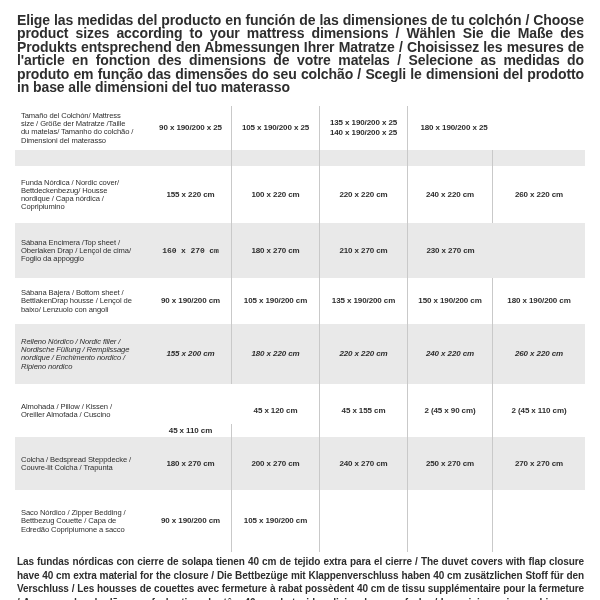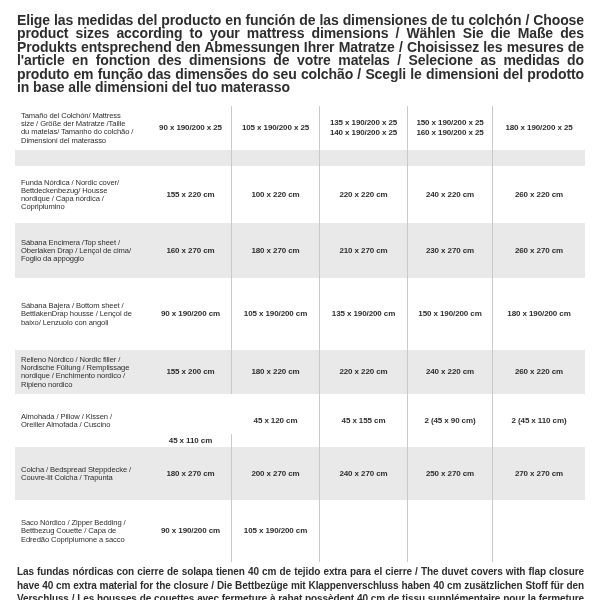--- a/index.html
+++ b/index.html
@@ -75,57 +75,54 @@
 
 <p class="intro">Elige las medidas del producto en función de las dimensiones de tu colchón / Choose product sizes according to your mattress dimensions / Wählen Sie die Maße des Produkts entsprechend den Abmessungen Ihrer Matratze / Choisissez les mesures de l'article en fonction des dimensions de votre matelas / Selecione as medidas do produto em função das dimensões do seu colchão / Scegli le dimensioni del prodotto in base alle dimensioni del tuo materasso</p>
 
 <div class="size-table" id="table-root">
     <div class="trow header" style="height: 44px;">
     <div class="label-cell">Tamaño del Colchón/ Mattress size / Größe der Matratze /Taille du matelas/ Tamanho do colchão / Dimensioni del materasso</div>
   <div class="val-cell" style="width: 82px;">90 x 190/200 x 25</div>
       <div class="val-cell" style="width: 88px;">105 x 190/200 x 25</div>
       <div class="val-cell" style="width: 88px; text-align: center;">135 x 190/200 x 25
 140 x 190/200 x 25</div>
-      <div class="val-cell" style="width: 85px;">150 x 190/200 x 25
-160 x 190/200 x 25</div>
       <div class="val-cell" style="width: 92px;">180 x 190/200 x 25</div>
     </div>
     <div class="trow spacer" style="height: 16px;">
     <div class="label-cell"></div>
   <div class="val-cell" style="width: 82px;"></div>
       <div class="val-cell" style="width: 88px;"></div>
       <div class="val-cell" style="width: 88px;"></div>
       <div class="val-cell" style="width: 85px;"></div>
       <div class="val-cell" style="width: 92px;"></div>
     </div>
     <div class="trow" style="height: 57px;">
     <div class="label-cell">Funda Nórdica /  Nordic cover/ Bettdeckenbezug/ Housse nordique  / Capa nórdica / Copripiumino</div>
   <div class="val-cell" style="width: 82px;">155 x 220 cm</div>
       <div class="val-cell" style="width: 88px;">100 x 220 cm</div>
       <div class="val-cell" style="width: 88px;">220 x 220 cm</div>
       <div class="val-cell" style="width: 85px;">240 x 220 cm</div>
       <div class="val-cell" style="width: 92px;">260 x 220 cm</div>
     </div>
     <div class="trow alt" style="height: 55px;">
     <div class="label-cell">Sábana Encimera /Top sheet / Oberlaken Drap / Lençol de cima/ Foglio da appoggio</div>
-  <div class="val-cell" style="width: 82px;">160 x 270 cm</div>
+  <div class="val-cell" style="width: 82px; font-family: Liberation Mono, monospace;">160 x 270 cm</div>
       <div class="val-cell" style="width: 88px;">180 x 270 cm</div>
       <div class="val-cell" style="width: 88px; text-align: right;">210 x 270 cm</div>
       <div class="val-cell" style="width: 85px;">230 x 270 cm</div>
-      <div class="val-cell" style="width: 92px;">260 x 270 cm</div>
     </div>
-    <div class="trow" style="height: 72px;">
+    <div class="trow" style="height: 46px;">
     <div class="label-cell">Sábana Bajera / Bottom sheet / BettlakenDrap housse / Lençol de baixo/ Lenzuolo con angoli</div>
   <div class="val-cell" style="width: 82px;">90 x 190/200 cm</div>
       <div class="val-cell" style="width: 88px;">105 x 190/200 cm</div>
       <div class="val-cell" style="width: 88px;">135 x 190/200 cm</div>
       <div class="val-cell" style="width: 85px;">150 x 190/200 cm</div>
       <div class="val-cell" style="width: 92px;">180 x 190/200 cm</div>
     </div>
-    <div class="trow alt" style="height: 44px;">
+    <div class="trow alt" style="height: 60px; font-style: italic;">
     <div class="label-cell">Relleno Nórdico / Nordic filler / Nordische Füllung / Remplissage nordique / Enchimento nordico / Ripieno nordico</div>
   <div class="val-cell" style="width: 82px;">155 x 200 cm</div>
       <div class="val-cell" style="width: 88px;">180 x 220 cm</div>
       <div class="val-cell" style="width: 88px;">220 x 220 cm</div>
       <div class="val-cell" style="width: 85px;">240 x 220 cm</div>
       <div class="val-cell" style="width: 92px;">260 x 220 cm</div>
     </div>
     <div class="trow" style="height: 53px;">
     <div class="label-cell">Almohada  / Pillow / Kissen / Oreiller Almofada / Cuscino</div>
   <div class="val-cell" style="width: 82px; margin-top: 40px;">45 x 110 cm</div>

